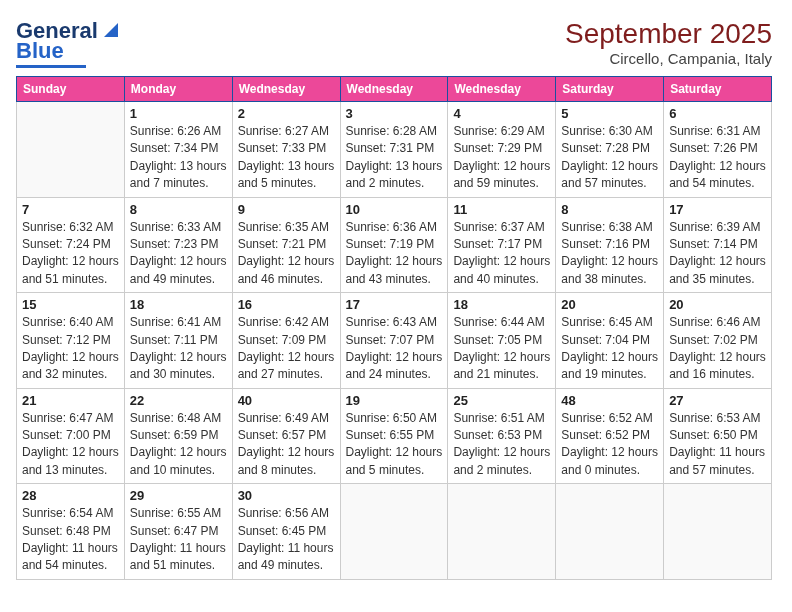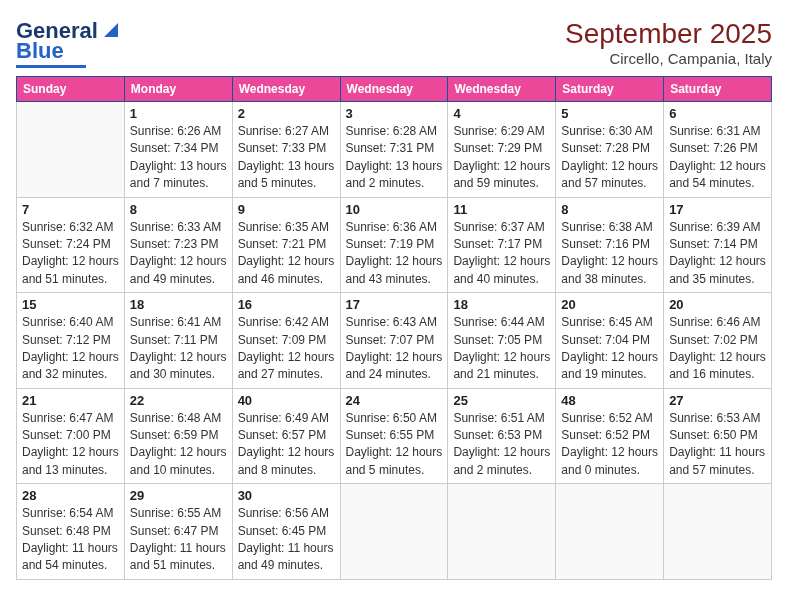--- a/index.html
+++ b/index.html
@@ -210,21 +210,21 @@
           </td>
           <td>
             <span class="day-num">22</span>
             <div class="day-detail">Sunrise: 6:48 AM<br>Sunset: 6:59 PM<br>Daylight: 12 hours<br>and 10 minutes.</div>
           </td>
           <td>
             <span class="day-num">40</span>
             <div class="day-detail">Sunrise: 6:49 AM<br>Sunset: 6:57 PM<br>Daylight: 12 hours<br>and 8 minutes.</div>
           </td>
           <td>
-            <span class="day-num">24</span>
+            <span class="day-num">19</span>
             <div class="day-detail">Sunrise: 6:50 AM<br>Sunset: 6:55 PM<br>Daylight: 12 hours<br>and 5 minutes.</div>
           </td>
           <td>
             <span class="day-num">25</span>
             <div class="day-detail">Sunrise: 6:51 AM<br>Sunset: 6:53 PM<br>Daylight: 12 hours<br>and 2 minutes.</div>
           </td>
           <td>
             <span class="day-num">48</span>
             <div class="day-detail">Sunrise: 6:52 AM<br>Sunset: 6:52 PM<br>Daylight: 12 hours<br>and 0 minutes.</div>
           </td>

